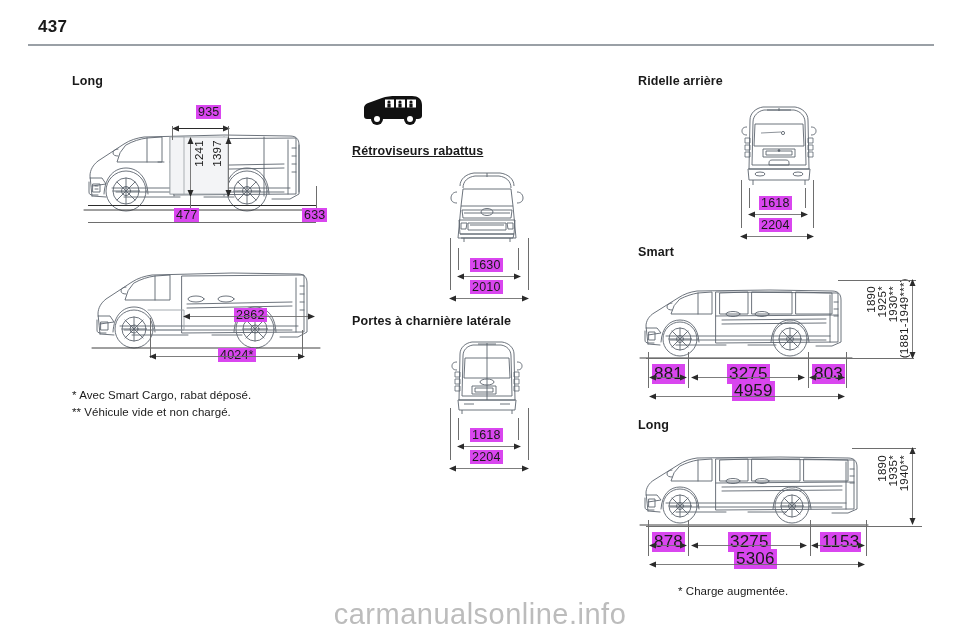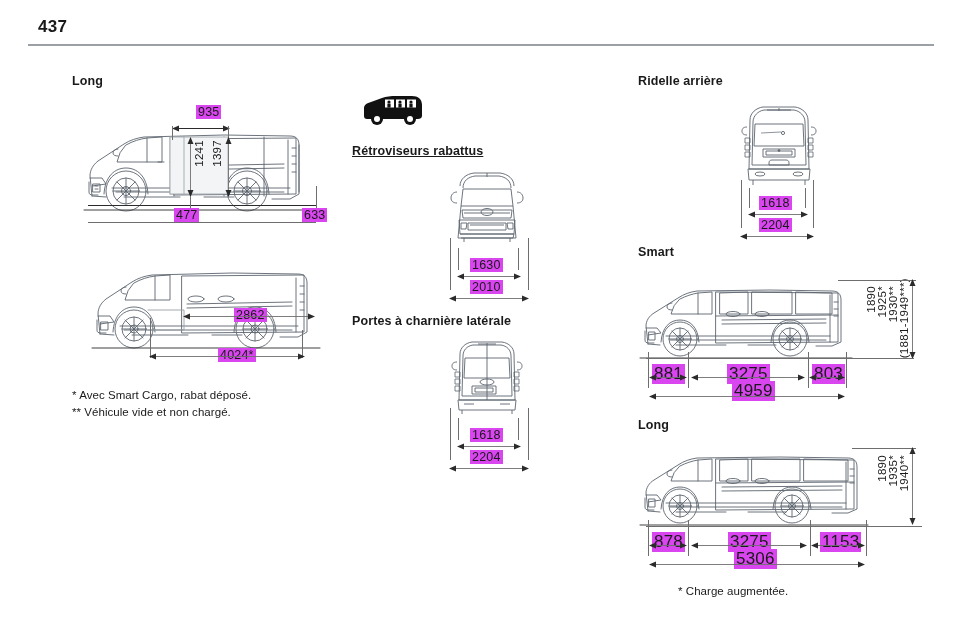--- a/index.html
+++ b/index.html
@@ -629,14 +629,15 @@
         <g fill="#2b2b2b" stroke="#6e6e6e" stroke-width="0.9">
       <line x1="2" y1="4.5" x2="216" y2="4.5"></line>
       <polygon points="1,4.5 8,1.5 8,7.5" stroke="none"></polygon>
           <polygon points="217,4.5 210,1.5 210,7.5" stroke="none"></polygon>
     </g>
       </svg>
   </div>
 
   <div class="note" style="left:638px;top:585px;margin-left:40px;">* Charge augmentée.</div>
 
+  <div class="wm">carmanualsonline.info</div>
 
 </div>
 
 </body></html>

